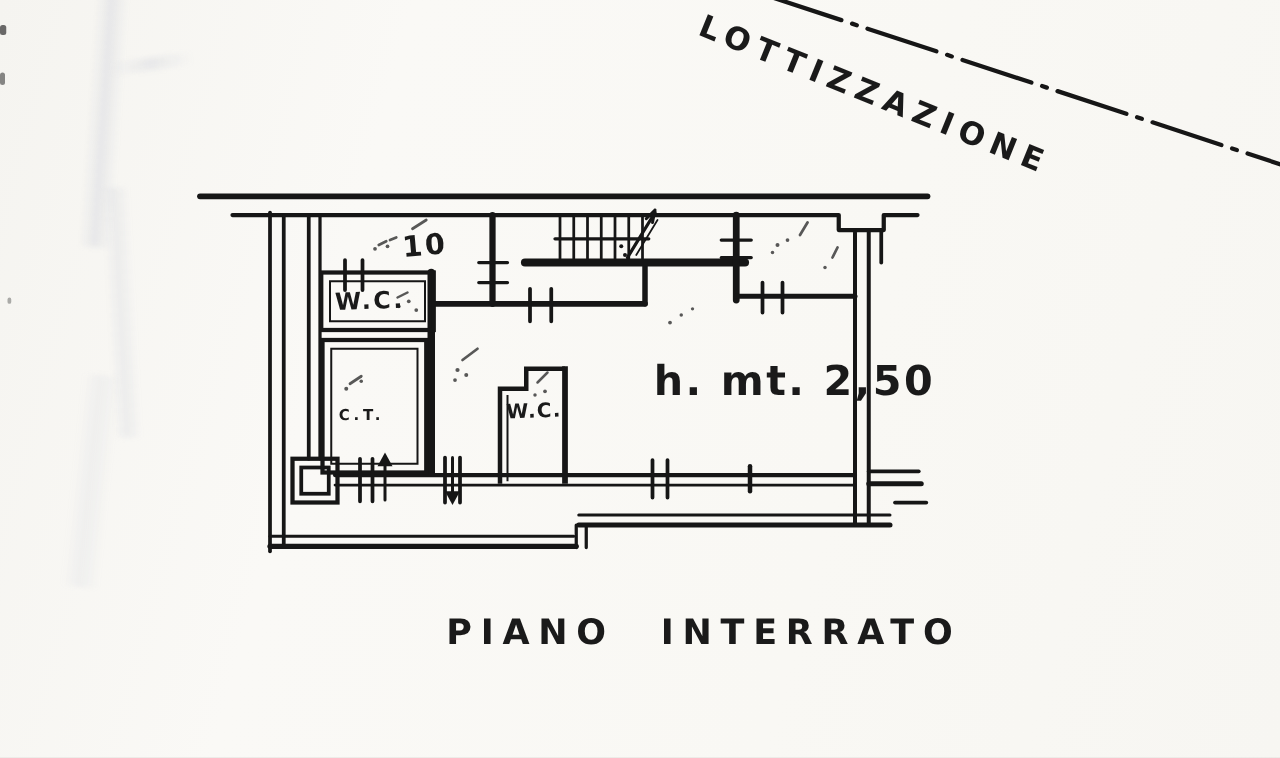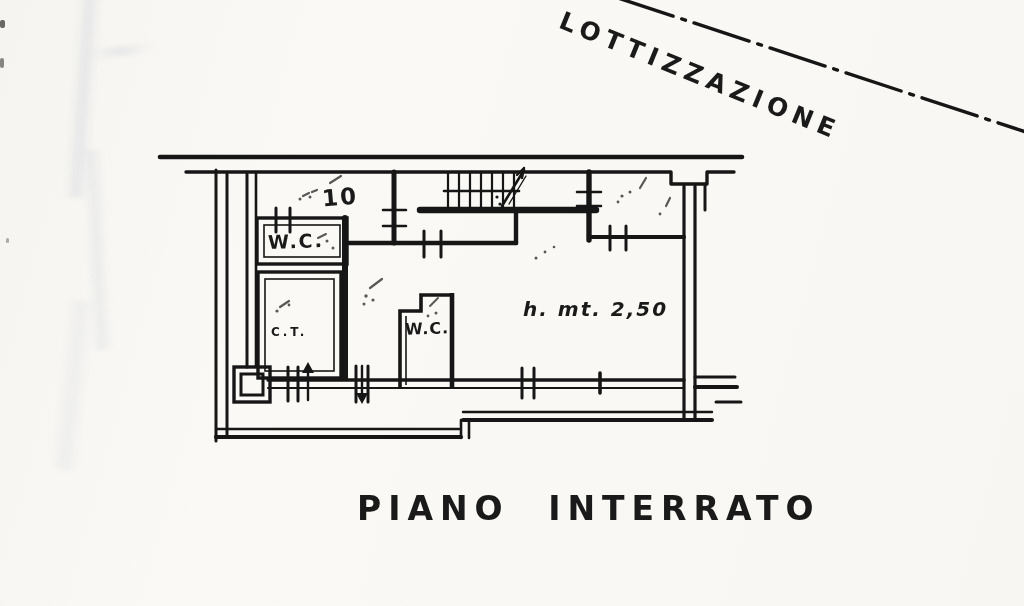--- a/index.html
+++ b/index.html
@@ -22,22 +22,22 @@
   .s2{left:0;top:58px;width:4px;height:10px;opacity:.6;}
   .s3{left:6px;top:238px;width:3px;height:5px;opacity:.4;}
   svg{position:absolute;left:0;top:0;}
   .lbl{position:absolute;white-space:nowrap;color:#1a1a1a;font-weight:bold;}
   .lottizzazione{left:566px;top:6px;font-size:25px;letter-spacing:6px;
     transform:rotate(22deg);transform-origin:left top;}
   .room10{left:322px;top:184px;font-size:23px;transform:rotate(-5deg);letter-spacing:2px;}
   .wc1{left:268px;top:230px;font-size:19px;letter-spacing:2px;transform:rotate(-2deg);}
   .ct{left:271px;top:325px;font-size:12px;letter-spacing:3px;}
   .wc2{left:405px;top:319px;font-size:16px;letter-spacing:1px;transform:rotate(-2deg);}
-  .hnote{left:523px;top:297px;font-size:20px;font-style:italic;letter-spacing:2px;}
-  .caption{left:357px;top:489px;font-size:33px;letter-spacing:7px;word-spacing:20px;}
+  .hnote{left:523px;top:285px;font-size:33px;letter-spacing:2px;}
+  .caption{left:357px;top:489px;font-size:28px;letter-spacing:7px;word-spacing:20px;}
 </style>
 </head>
 <body>
 
 <div class="page">
 
   <div class="crease v1"></div>
   <div class="crease v2"></div>
   <div class="crease v3"></div>
   <div class="crease h1"></div>

